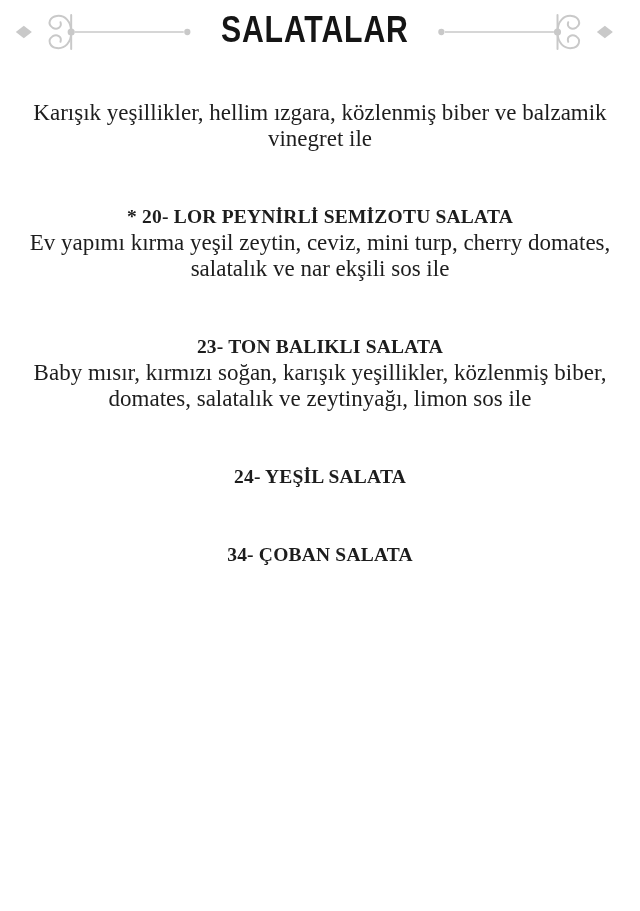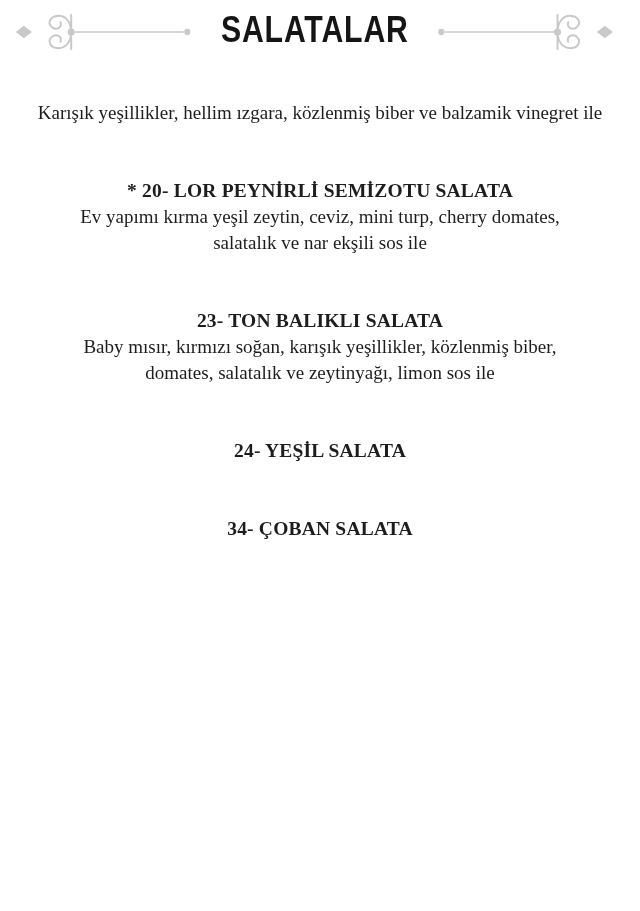--- a/index.html
+++ b/index.html
@@ -68,21 +68,21 @@
   }
   .item-title{
     margin:0;
     font-size:19.5px;
     line-height:26px;
     font-weight:700;
     letter-spacing:0.2px;
   }
   .item-desc{
     margin:0;
-    font-size:19px;
+    font-size:23px;
     line-height:26px;
     white-space:pre-line;
   }
 </style>
 </head>
 <body>
 
 <div class="page">
 
   <header class="menu-header">

